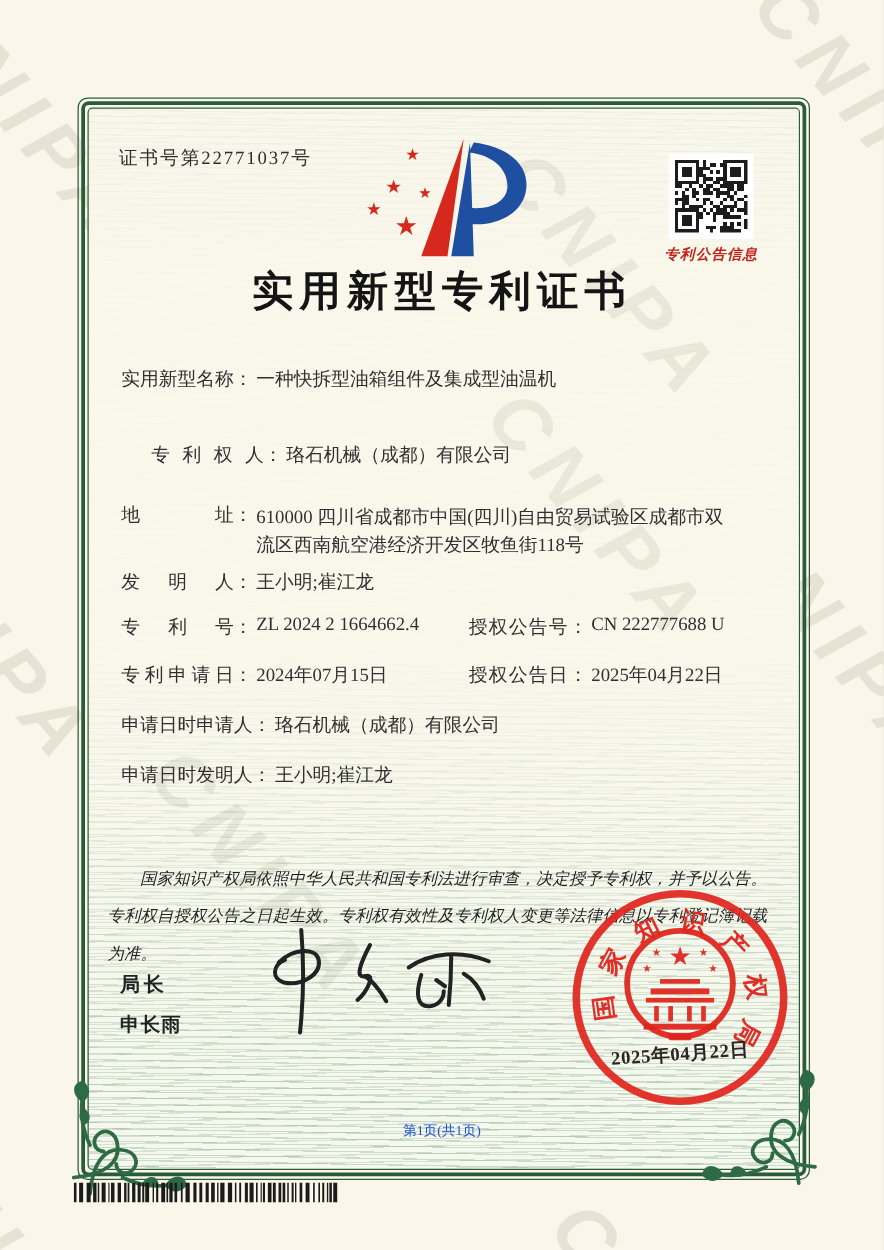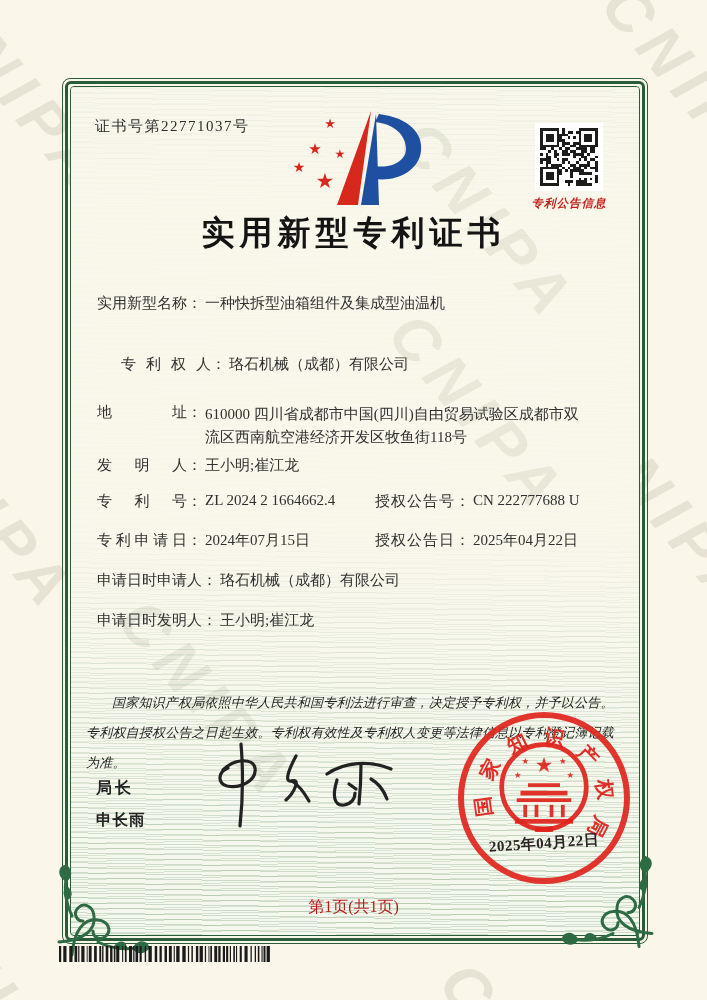--- a/index.html
+++ b/index.html
@@ -64,21 +64,21 @@
   
   .seal{left:458px;top:712px;width:172px;height:172px;border:6px solid rgba(223,36,28,0.92);
         border-radius:50%;z-index:6;box-sizing:border-box;}
   .seal-arc{position:absolute;inset:0;transform:rotate(10deg);}
   .seal-char{position:absolute;left:50%;top:50%;font-size:20px;font-weight:700;
              color:rgba(223,36,28,0.95);font-family:"Liberation Serif",serif;}
   .seal-emblem{position:absolute;left:33px;top:22px;}
   .seal-date{position:absolute;left:50%;top:116px;transform:translateX(-50%) rotate(-4deg);
              font-size:15px;font-weight:700;color:#2c2424;letter-spacing:0.5px;white-space:nowrap;}
 
-  .footer{left:0;top:897px;width:707px;text-align:center;font-size:16px;color:#b91c1c;z-index:5;}
+  .footer{left:0;top:897px;width:707px;text-align:center;font-size:11px;color:#1d4ed8;z-index:5;}
   .barcode{left:59px;top:946px;z-index:5;}
 </style>
 </head>
 <body>
 
 <div class="page">
 
   <div class="wm" style="left:-30px;top:-22px;">CNIPA</div>
   <div class="wm" style="left:642px;top:-30px;">CNIPA</div>
   <div class="wm" style="left:-62px;top:398px;">CNIPA</div>

